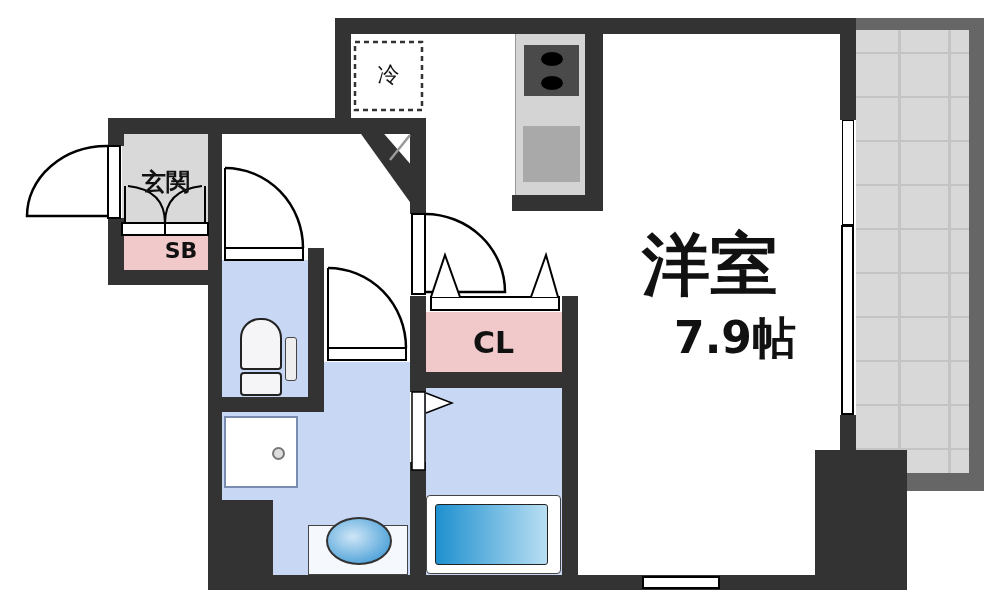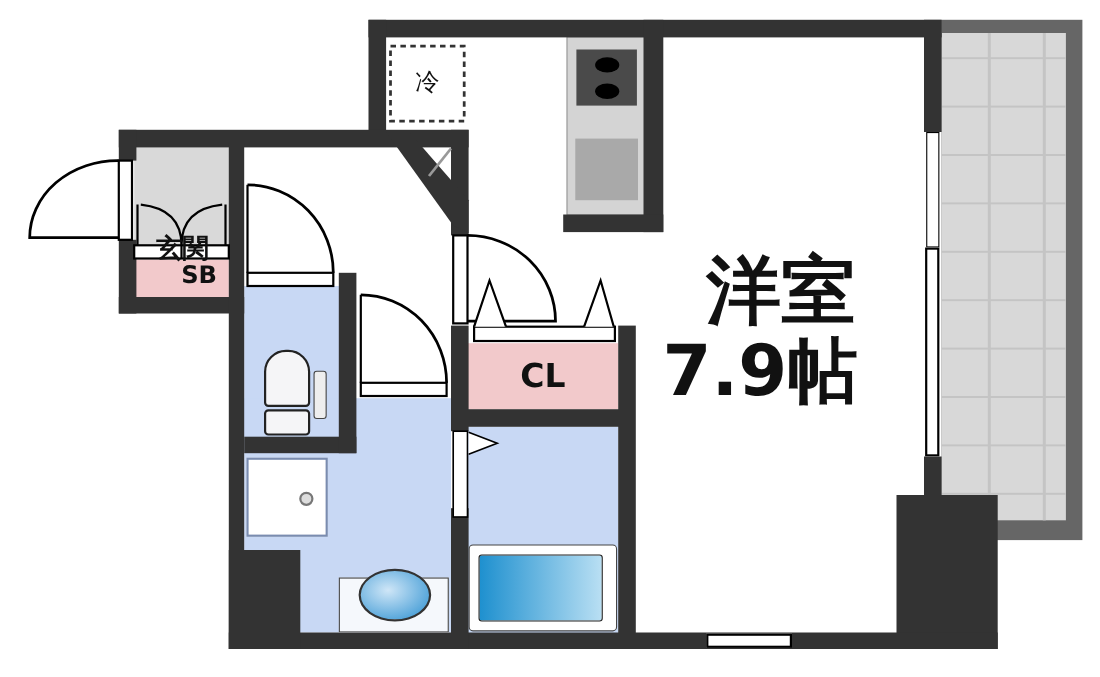--- a/index.html
+++ b/index.html
@@ -95,18 +95,18 @@
 
   <rect x="412" y="392" width="13" height="78" fill="#fff" stroke="#000" stroke-width="1.5"></rect>
   <path d="M426 393 L452 403 L426 413" fill="#fff" stroke="#000" stroke-width="1.5"></path>
 
   <polygon points="351,120 372,120 426,182 426,212 412,205" fill="#333"></polygon>
   <line x1="390" y1="160" x2="410" y2="135" stroke="#999" stroke-width="2.5"></line>
 
   <rect x="355" y="42" width="67" height="68" fill="#fff" stroke="#333" stroke-width="2.5" stroke-dasharray="5 4"></rect>
 </svg>
 
-<div class="lbl" style="left:124px;top:166px;width:84px;font-size:24px;margin-top:44px;">玄関</div>
+<div class="lbl" style="left:124px;top:166px;width:84px;font-size:24px;">玄関</div>
 <div class="lbl" style="left:138px;top:238px;width:86px;font-size:22px;">SB</div>
 <div class="lbl" style="left:355px;top:60px;width:67px;font-size:22px;font-weight:normal;">冷</div>
 <div class="lbl" style="left:425px;top:325px;width:137px;font-size:30px;">CL</div>
 <div class="lbl" style="left:610px;top:235px;width:200px;font-size:68px;line-height:60px;">洋室</div>
-<div class="lbl" style="left:581px;top:305px;width:220px;font-size:64px;line-height:66px;">7.9帖</div>
+<div class="lbl" style="left:625px;top:305px;width:220px;font-size:44px;line-height:66px;">7.9帖</div>
 
 </body></html>

